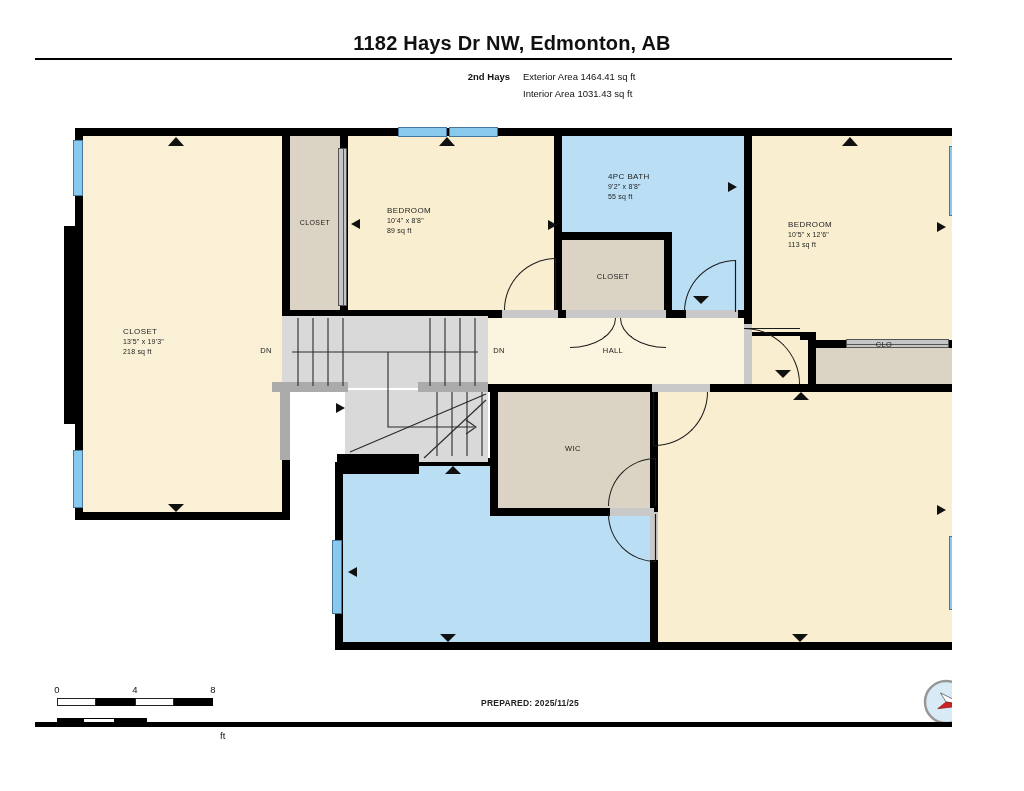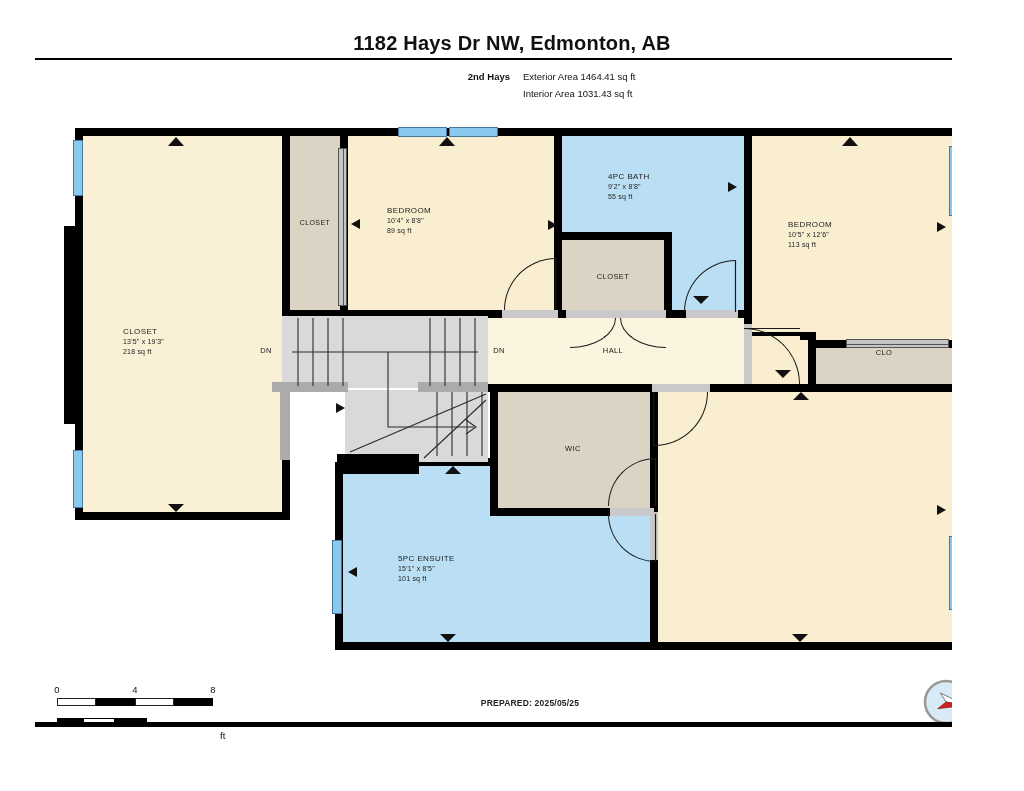--- a/index.html
+++ b/index.html
@@ -172,45 +172,40 @@
   <div class="lbl" style="left:608px;top:172px;width:120px;">
     <div>4PC BATH</div>
     <div class="dims">9'2" x 8'8"</div>
     <div class="area">55 sq ft</div>
   </div>
   <div class="lbl" style="left:788px;top:220px;width:124px;">
     <div>BEDROOM</div>
     <div class="dims">10'5" x 12'6"</div>
     <div class="area">113 sq ft</div>
   </div>
-  <div class="lbl" style="left:398px;top:554px;width:124px;">
-    <div>5PC ENSUITE</div>
-    <div class="dims">15'1" x 8'5"</div>
-    <div class="area">101 sq ft</div>
-  </div>
   <div class="small-lbl" style="left:287px;top:219px;width:56px;font-size:7px;">CLOSET</div>
   <div class="small-lbl" style="left:563px;top:272px;width:100px;">CLOSET</div>
-  <div class="small-lbl" style="left:858px;top:348px;width:52px;">CLO</div>
+  <div class="small-lbl" style="left:858px;top:340px;width:52px;">CLO</div>
   <div class="small-lbl" style="left:549px;top:444px;width:48px;">WIC</div>
   <div class="small-lbl" style="left:589px;top:346px;width:48px;">HALL</div>
   <div class="small-lbl" style="left:254px;top:346px;width:24px;">DN</div>
   <div class="small-lbl" style="left:487px;top:346px;width:24px;">DN</div>
 
   <div class="scale-num" style="left:48px;top:684px;">0</div>
   <div class="scale-num" style="left:126px;top:684px;">4</div>
   <div class="scale-num" style="left:204px;top:684px;">8</div>
   <div id="scale-seg-a" class="abs" style="left:57px;top:698px;width:39px;height:8px;"></div>
   <div id="scale-seg-b" class="abs" style="left:96px;top:698px;width:39px;height:8px;"></div>
   <div id="scale-seg-c" class="abs" style="left:135px;top:698px;width:39px;height:8px;"></div>
   <div id="scale-seg-d" class="abs" style="left:174px;top:698px;width:39px;height:8px;"></div>
   <div class="subline" style="left:220px;top:698px;margin-top:32px;">ft</div>
   <div class="blk" style="left:57px;top:718px;width:90px;height:7px;"></div>
   <div class="abs" style="left:84px;top:719px;width:30px;height:5px;background:#fff;"></div>
 
-  <div id="prepared">PREPARED: 2025/05/25</div>
+  <div id="prepared">PREPARED: 2025/11/25</div>
 
   <svg class="abs" style="left:918px;top:676px;" width="64" height="58" viewBox="0 0 64 58">
     <circle cx="28" cy="26" r="21" fill="#D8EAF6" stroke="#979797" stroke-width="2.5"></circle>
     <g transform="rotate(100 28 26)">
       <polygon points="28,6 20,33 28,26" fill="#ffffff" stroke="#666" stroke-width="0.8"></polygon>
       <polygon points="28,6 36,33 28,26" fill="#CC2222" stroke="#881111" stroke-width="0.6"></polygon>
     </g>
     <text x="51" y="44" font-size="10" font-weight="bold" fill="#111" transform="rotate(100 51 41)">N</text>
   </svg>
 

